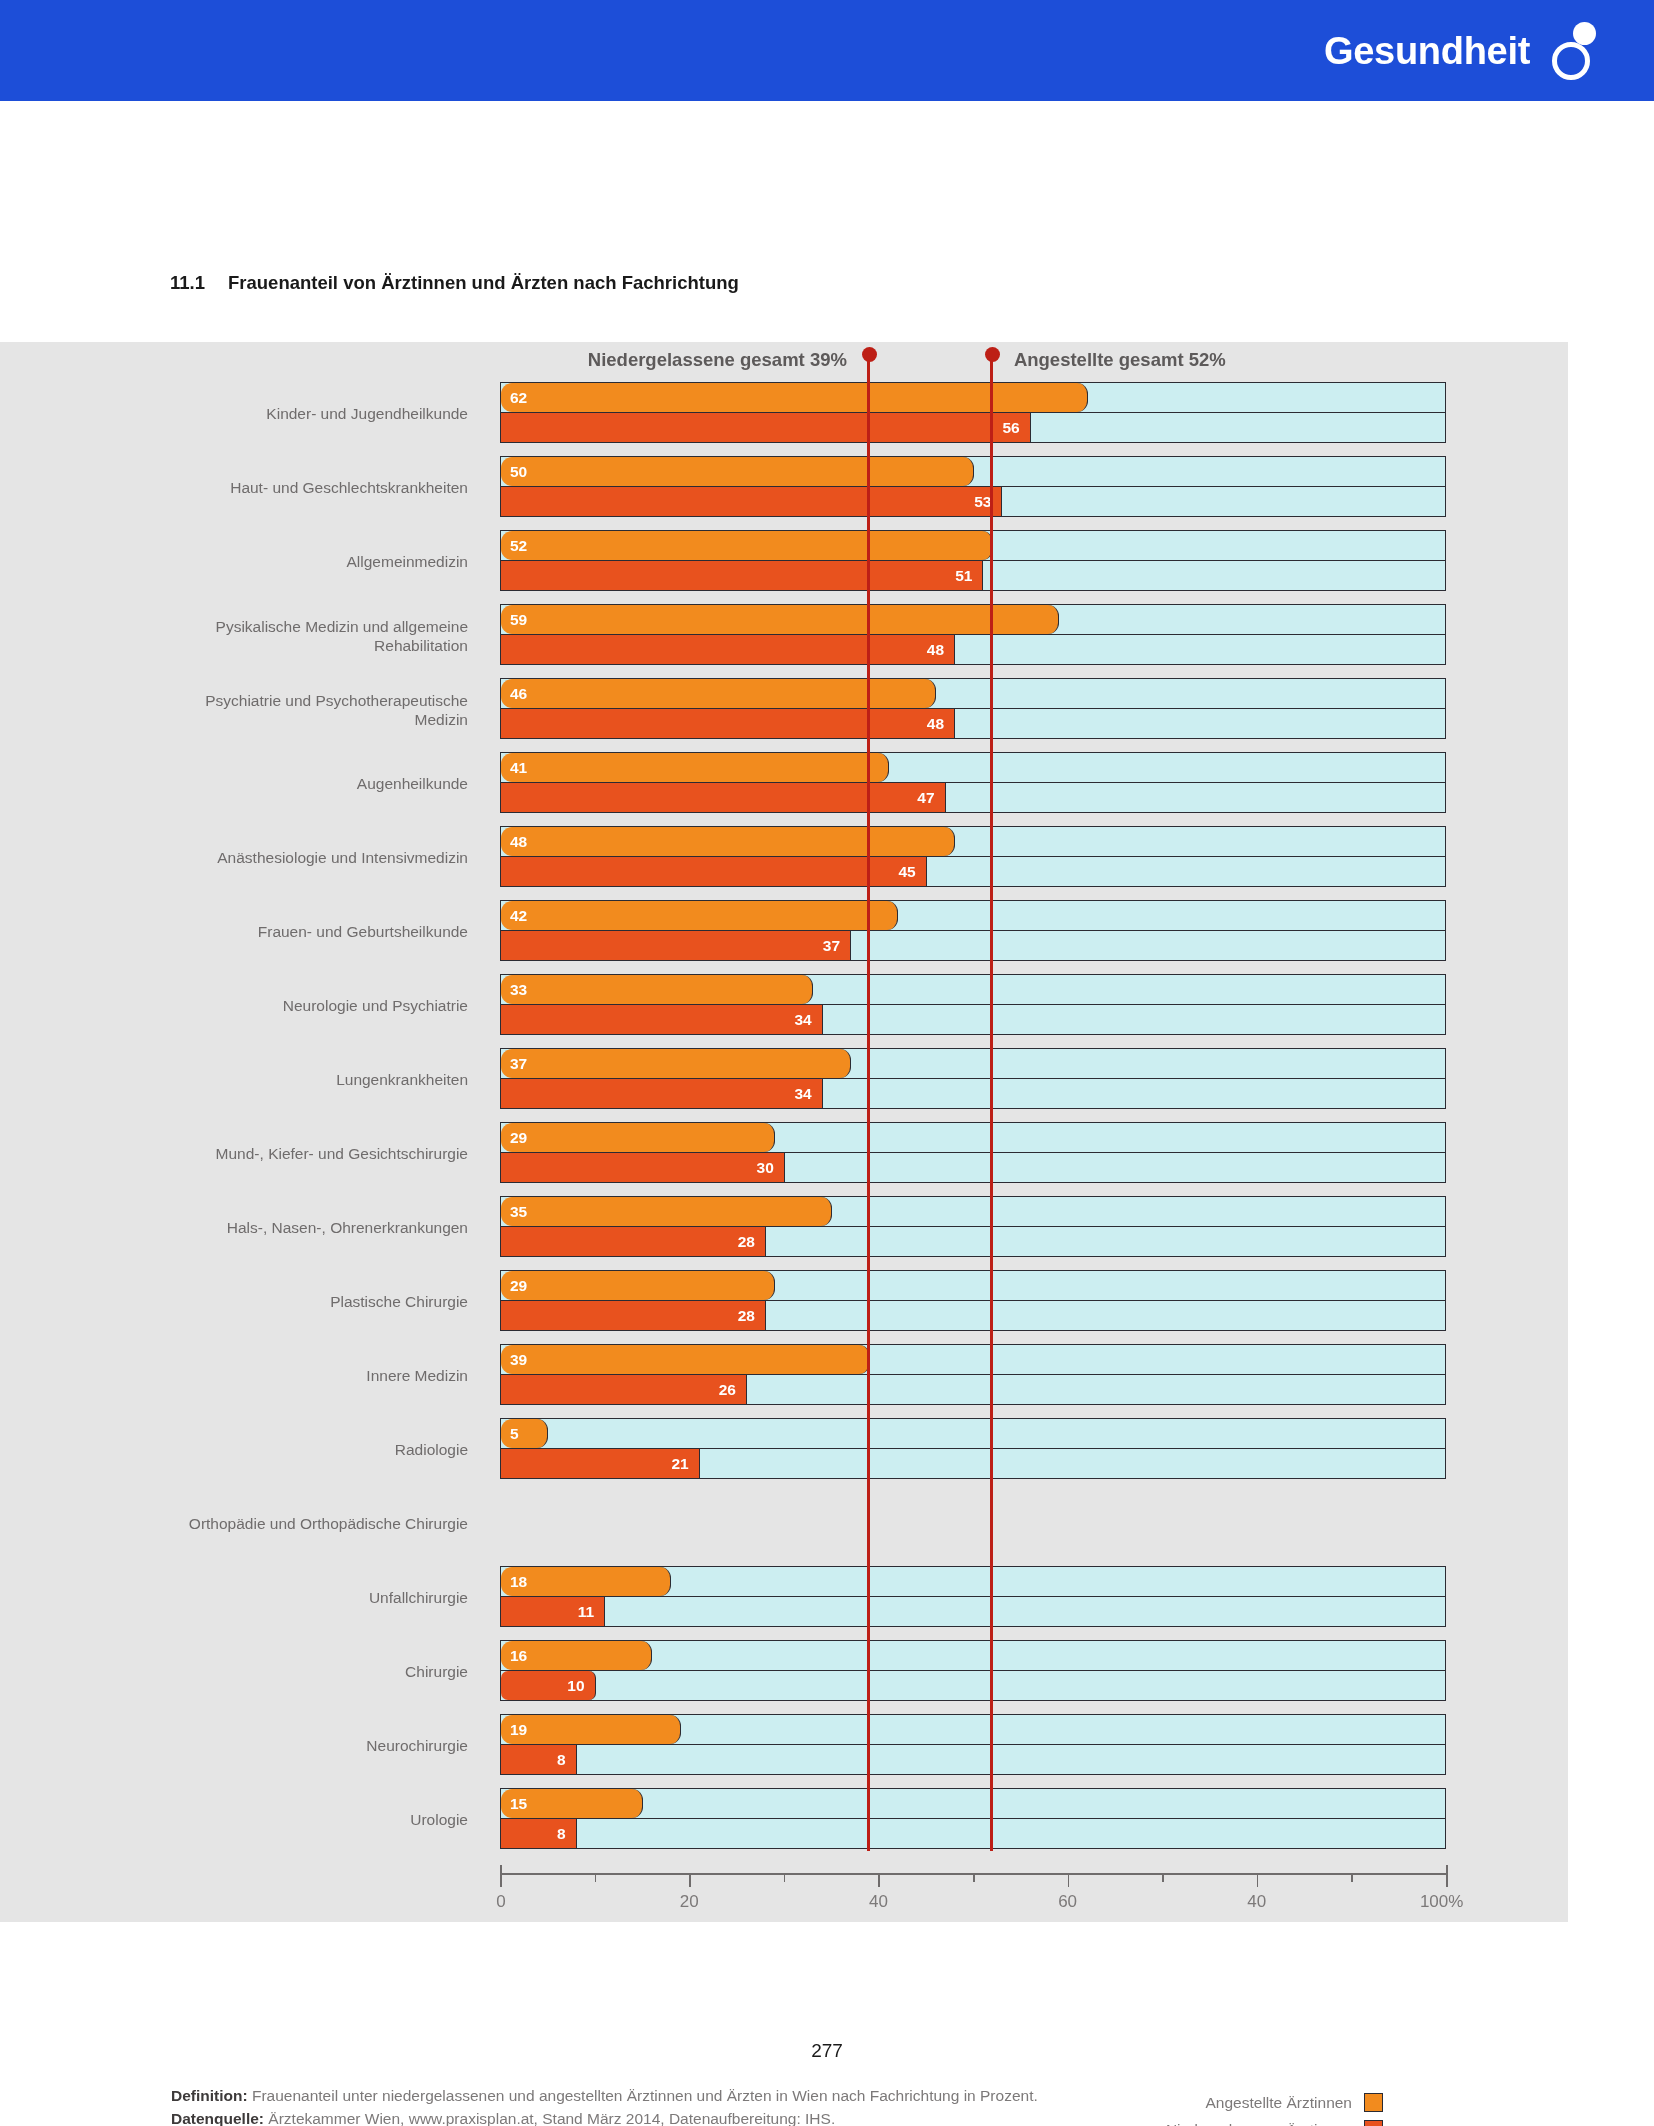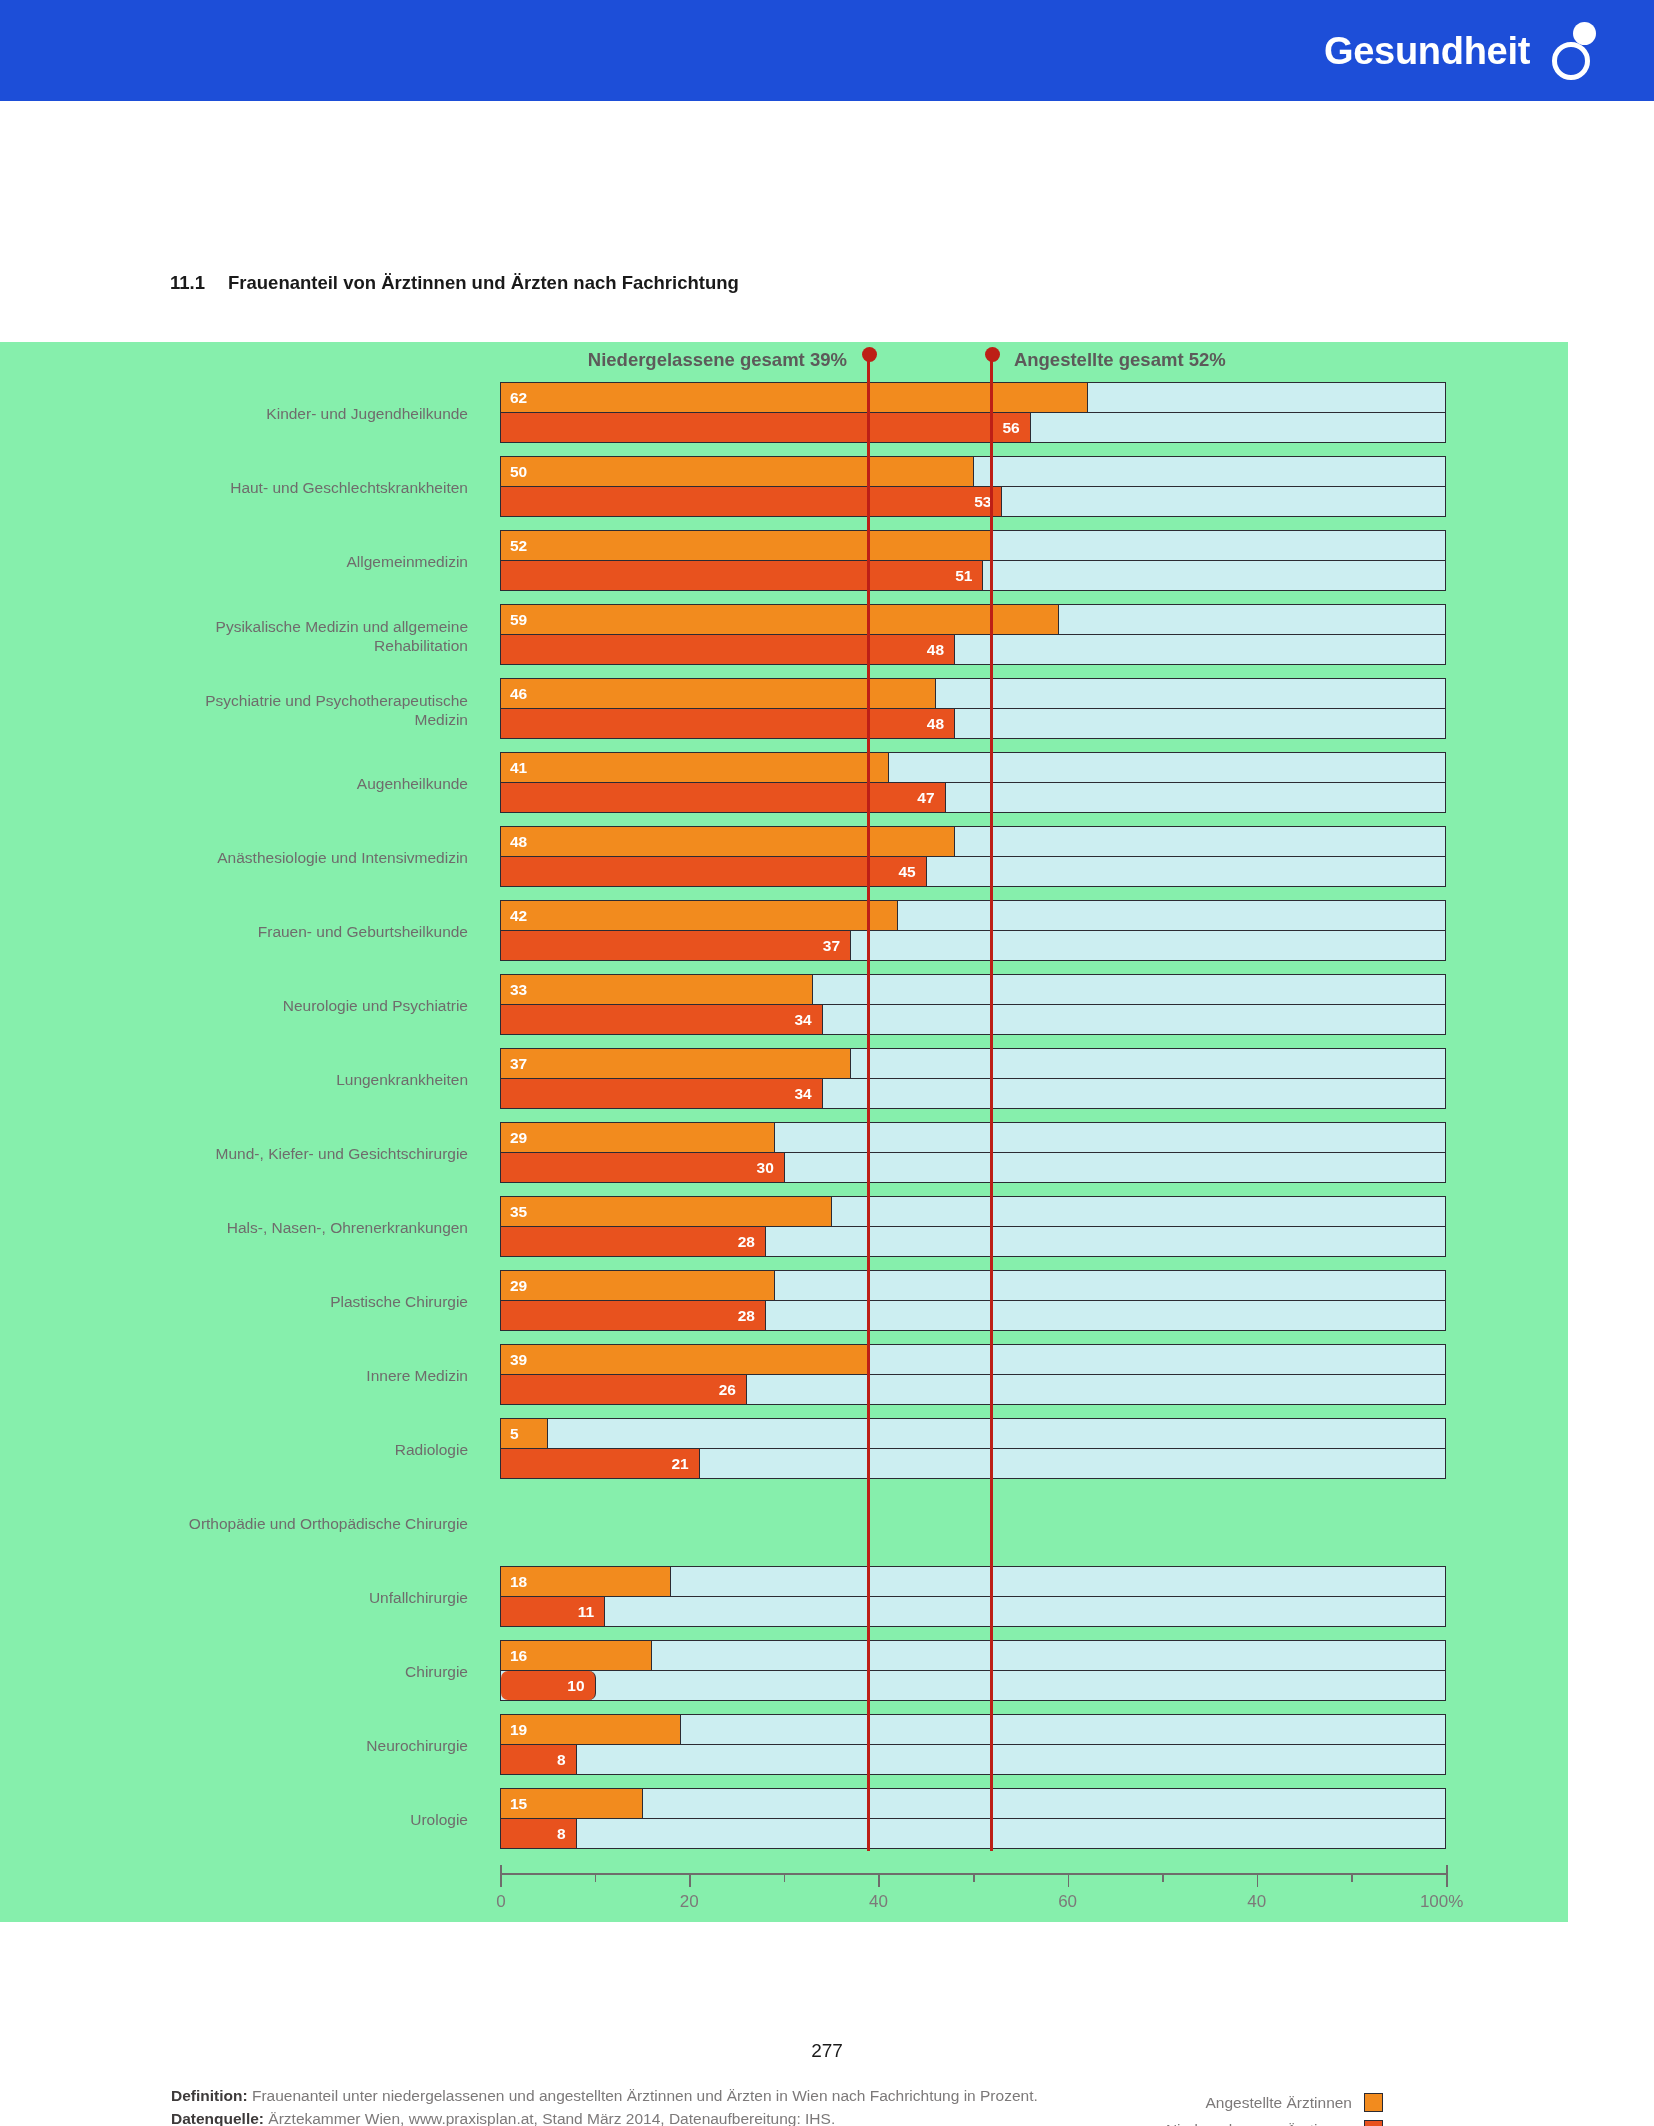--- a/index.html
+++ b/index.html
@@ -60,21 +60,21 @@
     color: #1a1a1a;
     white-space: nowrap;
   }
   .fig-caption .num { display: inline-block; width: 58px; }
 
   
   .panel {
     position: absolute;
     left: 0; top: 342px;
     width: 1568px; height: 1580px;
-    background: #86efac;
+    background: #e5e5e5;
   }
 
   
   
   .totals-row {
     position: absolute;
     left: 0; top: 0;
     width: 1654px; height: 52px;
   }
   .total-marker {
@@ -138,21 +138,21 @@
     background: #cceef1;
     overflow: hidden;
   }
   .bar.top { top: 0; }
   .bar.bottom { top: 30px; }
   .fill {
     position: absolute;
     left: 0; top: 0; bottom: 0;
     border-right: 1.4px solid #2b2b33;
   }
-  .bar.top .fill { background: #f28b1e; }
+  .bar.top .fill { background: #f28b1e; border-radius: 11px; }
   .bar.bottom .fill { background: #e8521e; }
   .val {
     position: absolute;
     top: 50%;
     transform: translateY(-50%);
     font-size: 15.5px;
     font-weight: bold;
     color: #ffffff;
     line-height: 1;
   }

